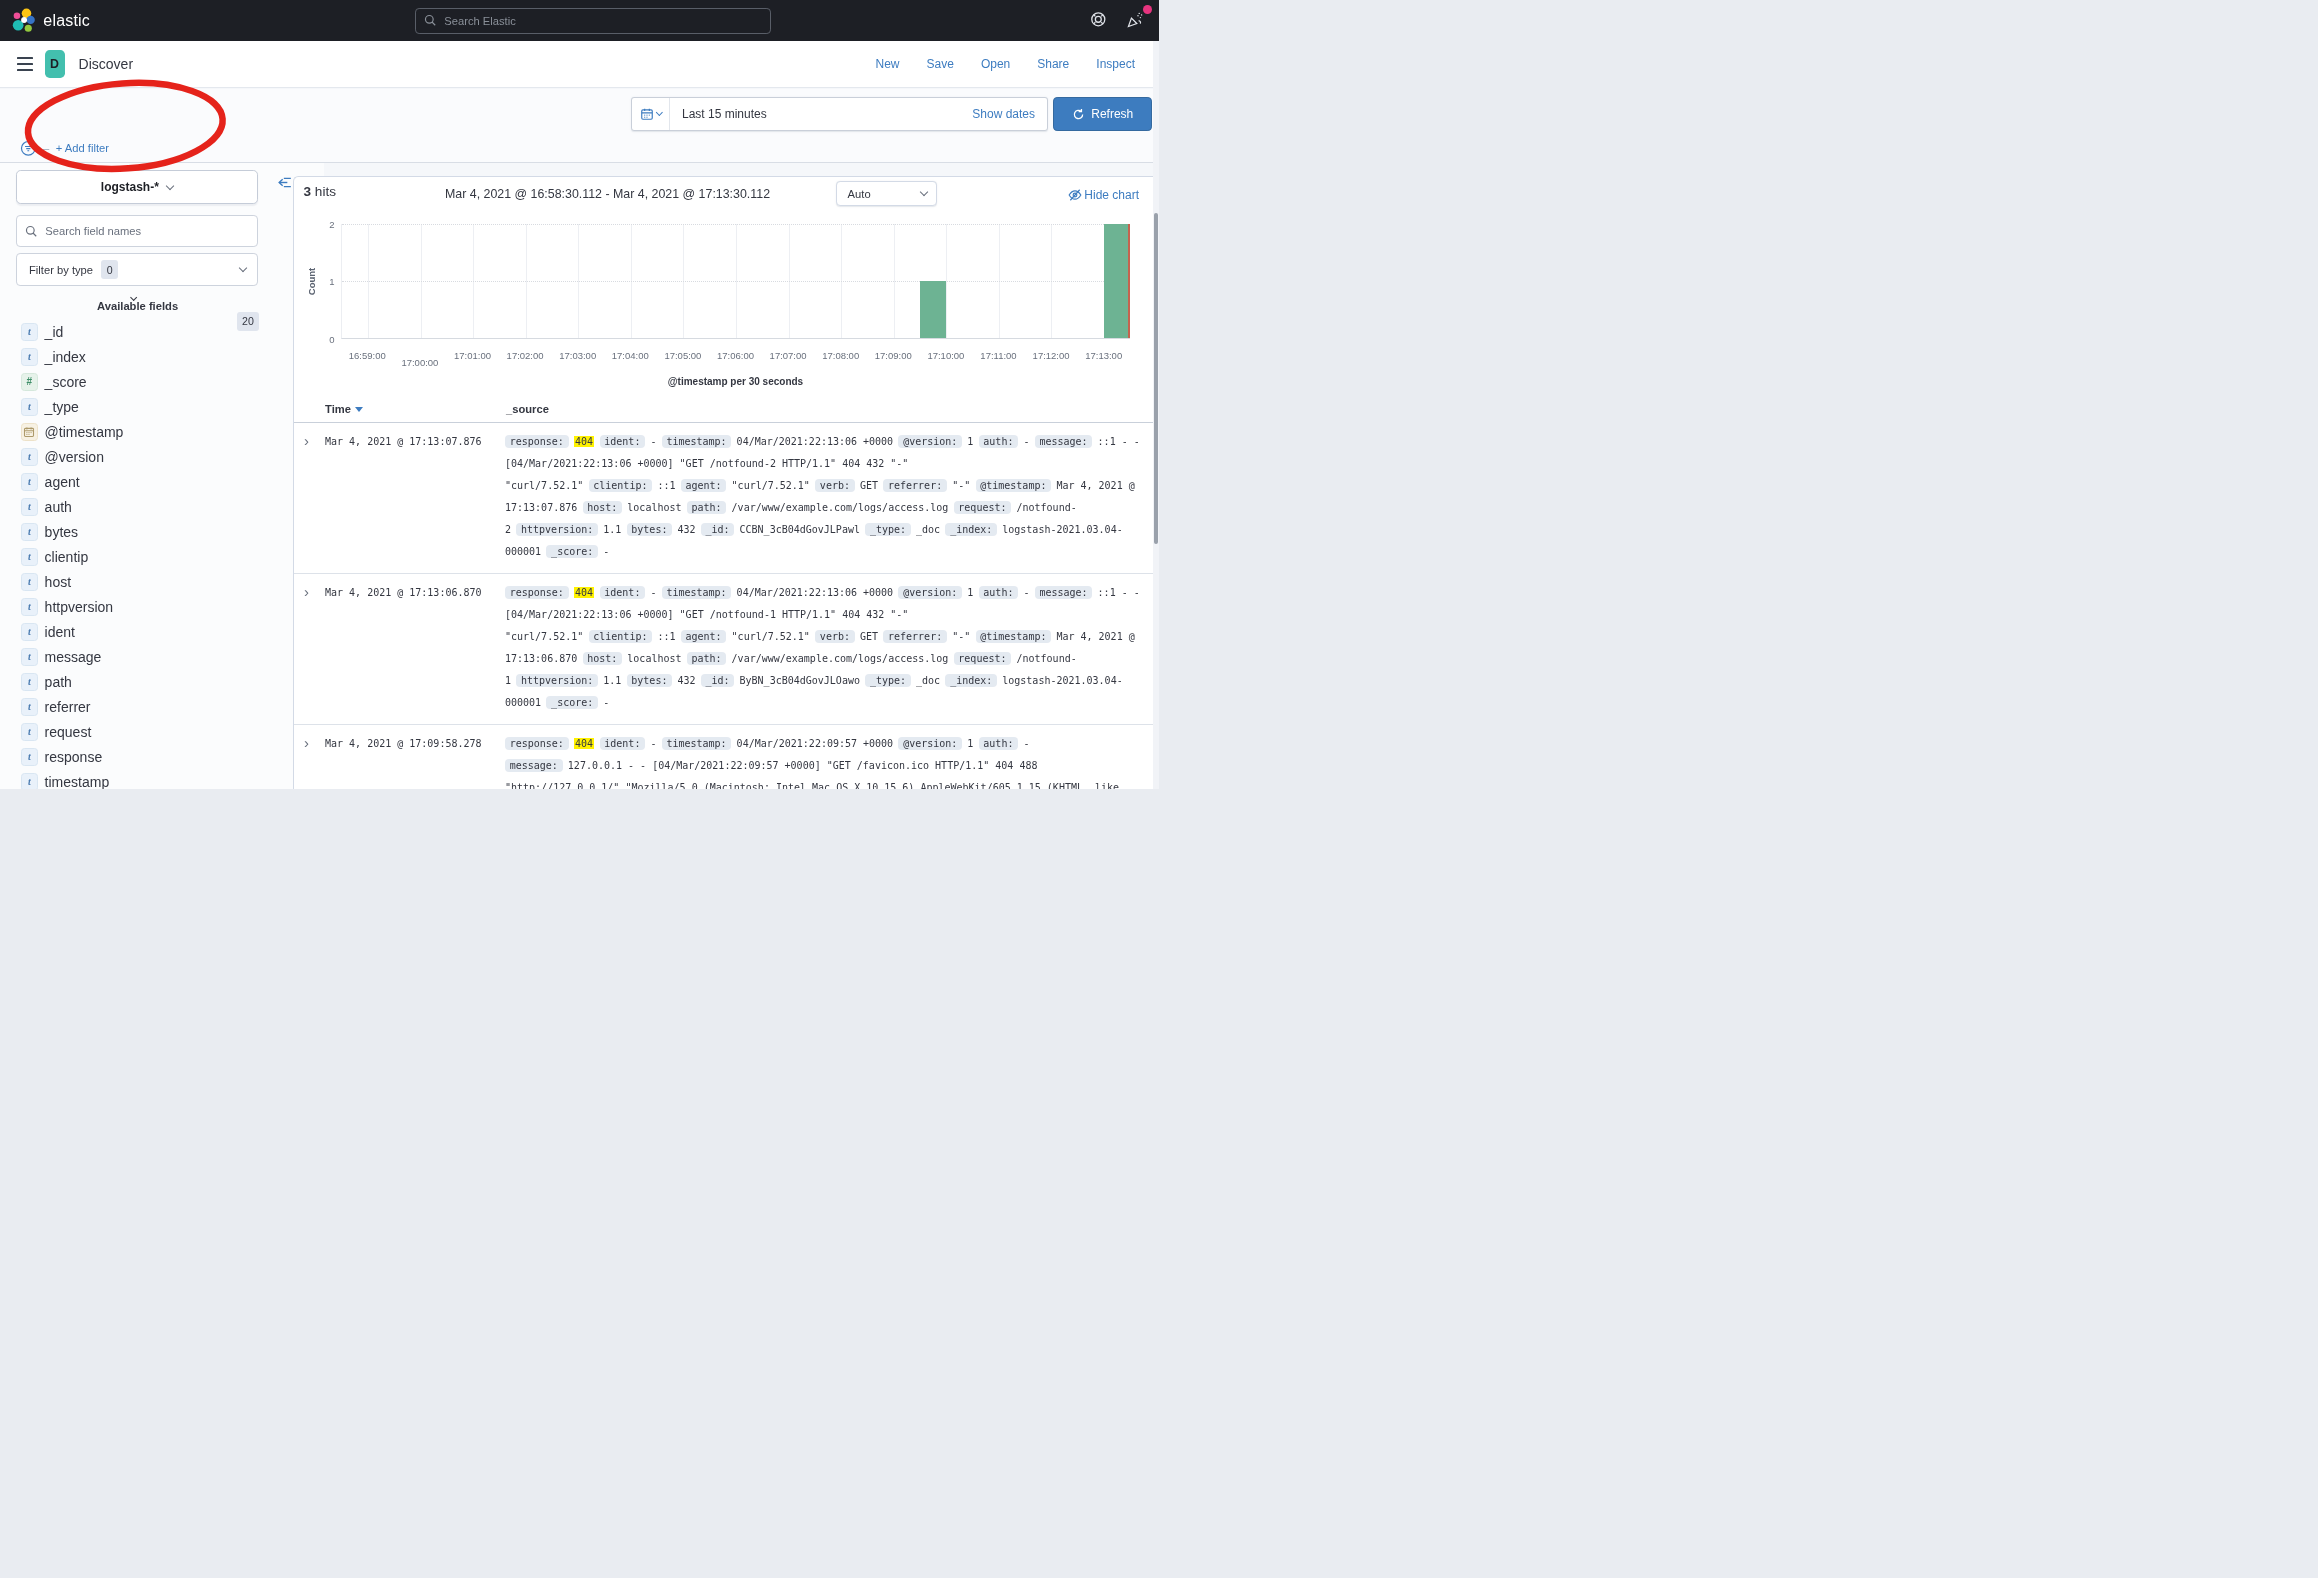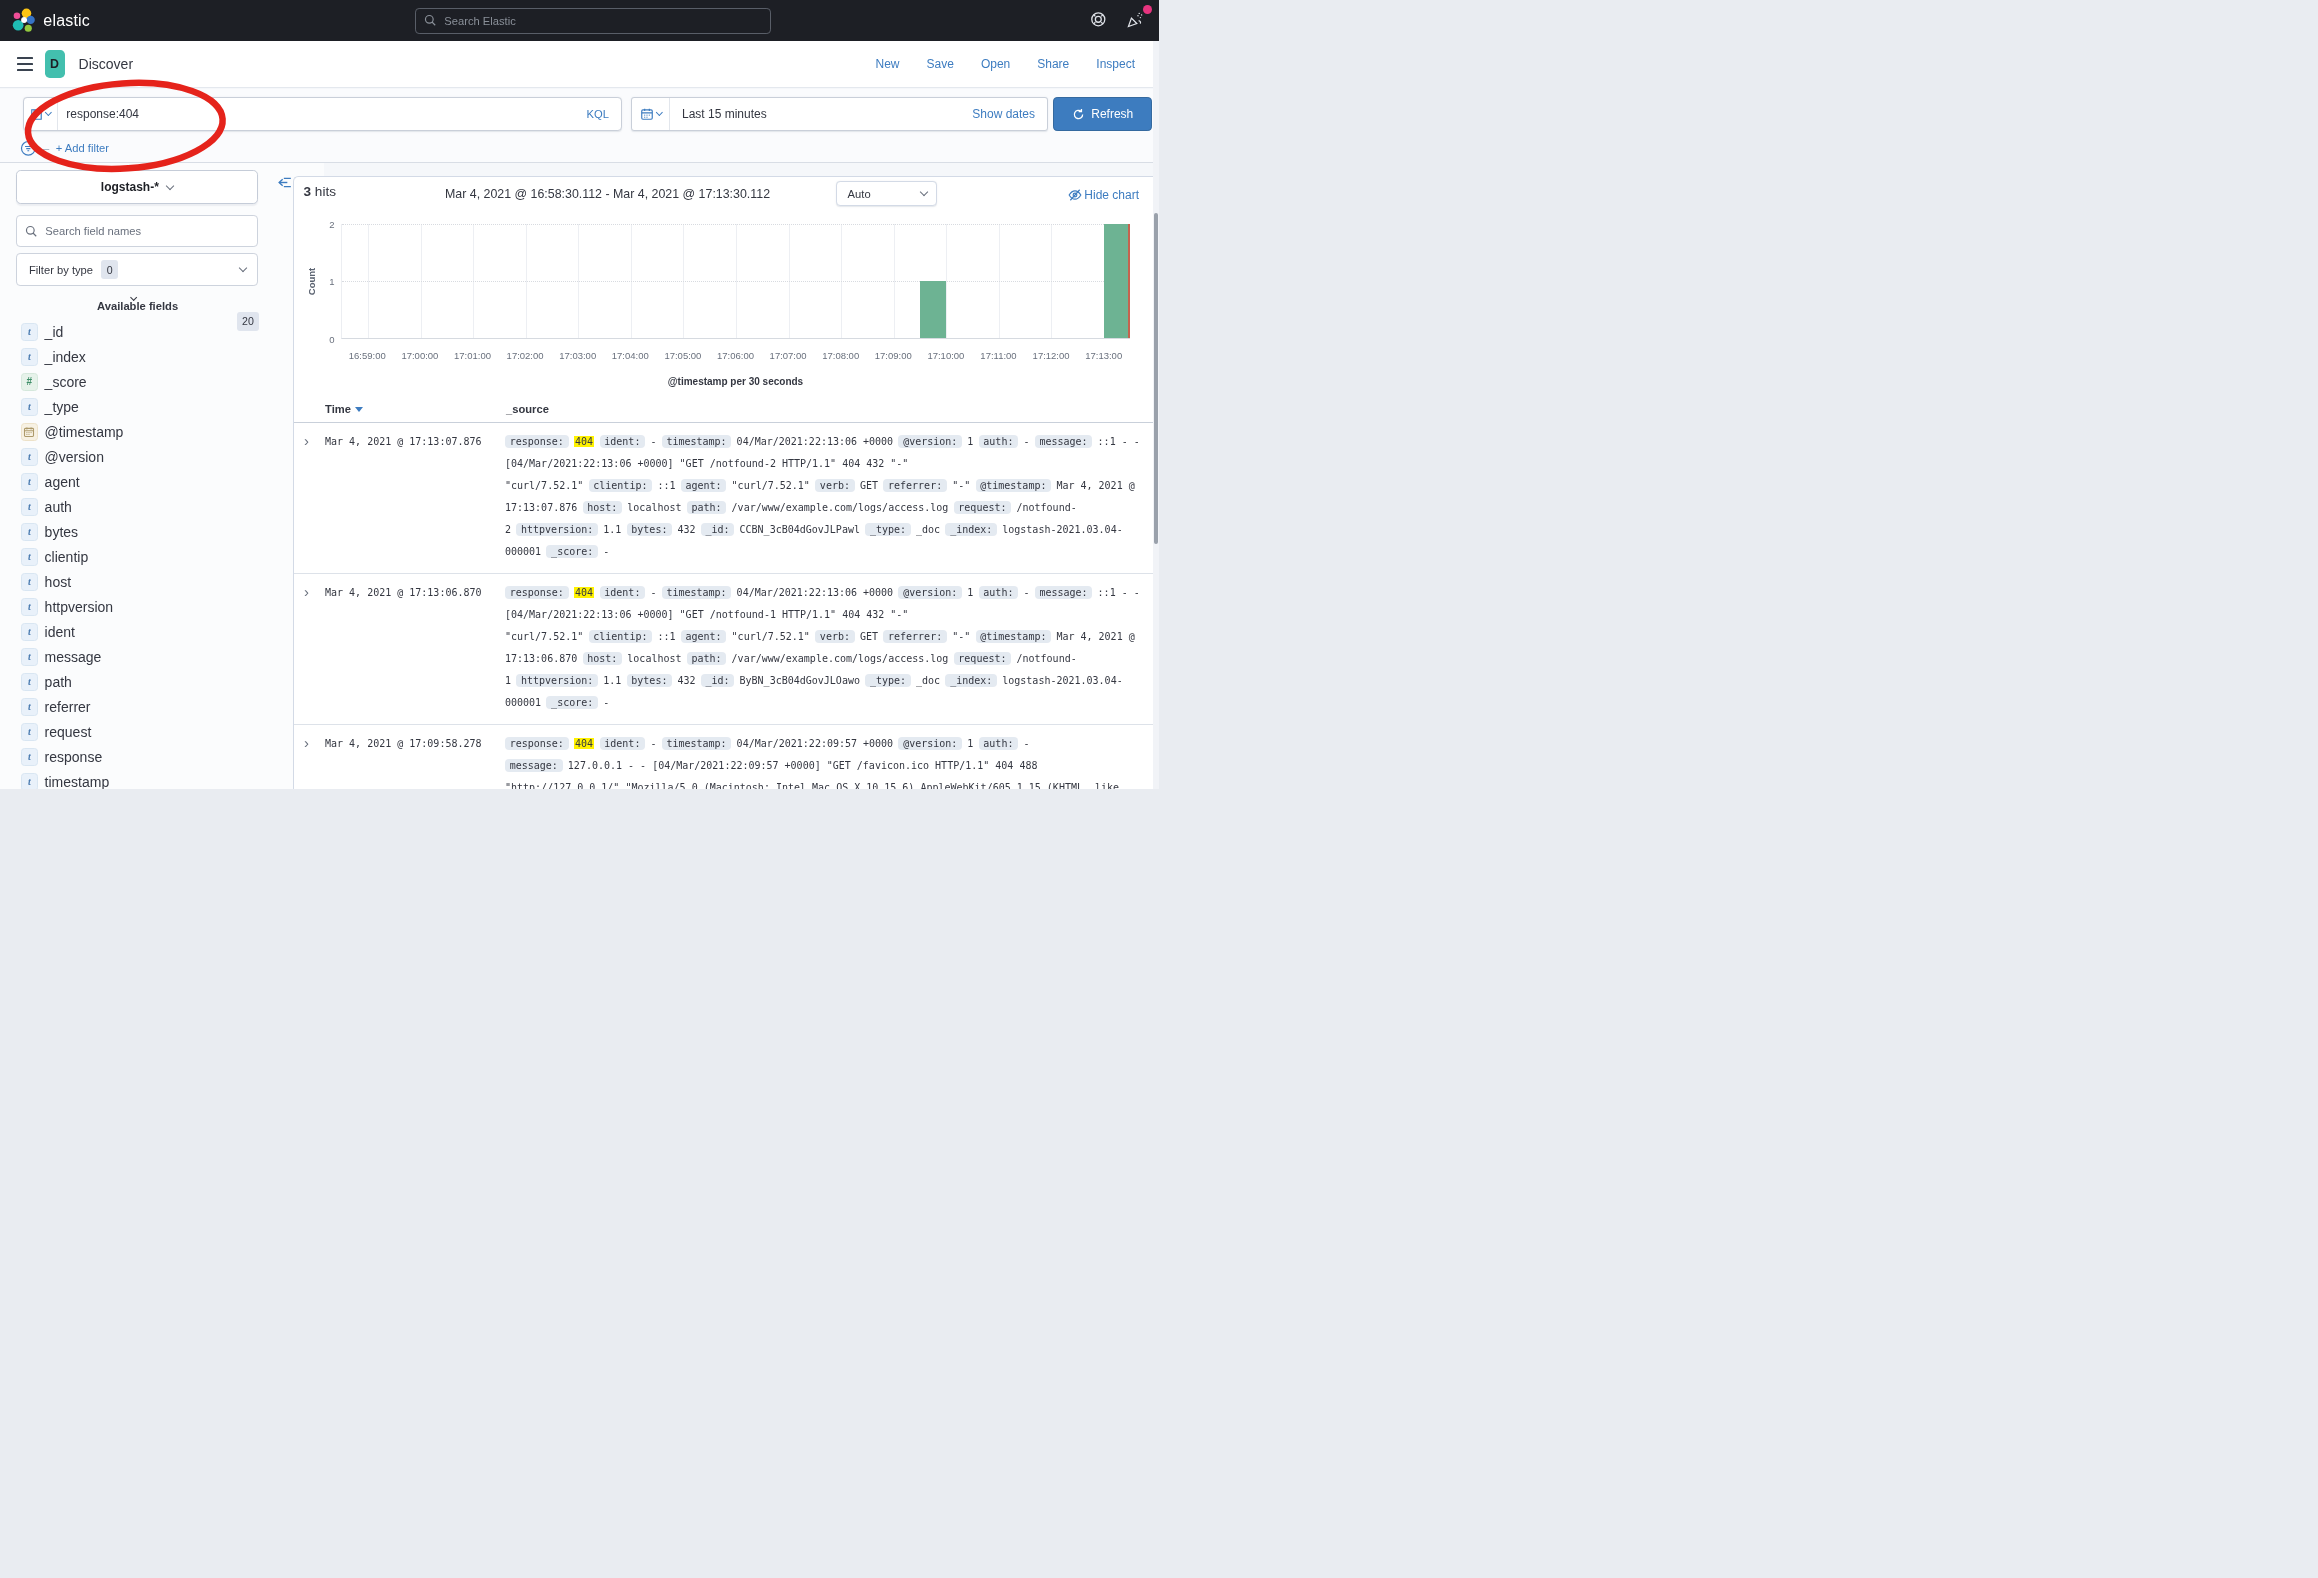--- a/index.html
+++ b/index.html
@@ -192,31 +192,20 @@
     <div class="nav-actions">
         <a>New</a>
         <a>Save</a>
         <a>Open</a>
         <a>Share</a>
         <a>Inspect</a>
       </div>
   </div>
 
   <div class="querysection">
-    <div class="query-box">
-      <span class="qb-left">
-        <svg width="13" height="13" viewBox="0 0 22 22" fill="none" stroke="#3D7CC0" stroke-width="2">
-          <path d="M3 3 h11 l5 5 v11 h-16 z"></path>
-            <path d="M7 3 v6 h6 v-6"></path>
-        </svg>
-        <span class="chev blue small"></span>
-      </span>
-      <span class="query-text">response:404</span>
-      <span class="kql">KQL</span>
-    </div>
     <div class="datepicker">
       <span class="dp-left">
         <svg width="14" height="14" viewBox="0 0 24 24" fill="none" stroke="#3D7CC0" stroke-width="2">
           <rect x="3" y="5" width="18" height="16" rx="2"></rect>
             <path d="M8 3 v4 M16 3 v4 M3 10 h18"></path>
           <path d="M7 14 h2 M11 14 h2 M15 14 h2 M7 17.5 h2 M11 17.5 h2" stroke-width="1.6"></path>
         </svg>
         <span class="chev blue small"></span>
       </span>
       <span class="dp-range">Last 15 minutes</span>
@@ -398,21 +387,21 @@
         <div class="vgrid" style="left: 90%;"></div>
         <div class="vgrid" style="left: 96.6667%;"></div>
         <div class="hline" style="top: 50%;"></div>
         <div class="hline" style="top: 0%;"></div>
         <div class="bar" style="left: 73.3333%; width: 3.33333%; height: 50%; background: rgb(109, 179, 147);"></div>
         <div class="bar" style="left: 96.6667%; width: 3.33333%; height: 100%; background: rgb(109, 179, 147);"></div>
         <div class="time-marker" style="left: calc(100% - 1.8px); background: rgb(196, 99, 79);"></div>
       </div>
     <div class="xticks">
         <span style="left: 3.33333%;">16:59:00</span>
-        <span style="left: 10%;">17:00:00</span>
+        <span style="left: 10%; margin-top: 7px;">17:00:00</span>
         <span style="left: 16.6667%;">17:01:00</span>
         <span style="left: 23.3333%;">17:02:00</span>
         <span style="left: 30%;">17:03:00</span>
         <span style="left: 36.6667%;">17:04:00</span>
         <span style="left: 43.3333%;">17:05:00</span>
         <span style="left: 50%;">17:06:00</span>
         <span style="left: 56.6667%;">17:07:00</span>
         <span style="left: 63.3333%;">17:08:00</span>
         <span style="left: 70%;">17:09:00</span>
         <span style="left: 76.6667%;">17:10:00</span>

